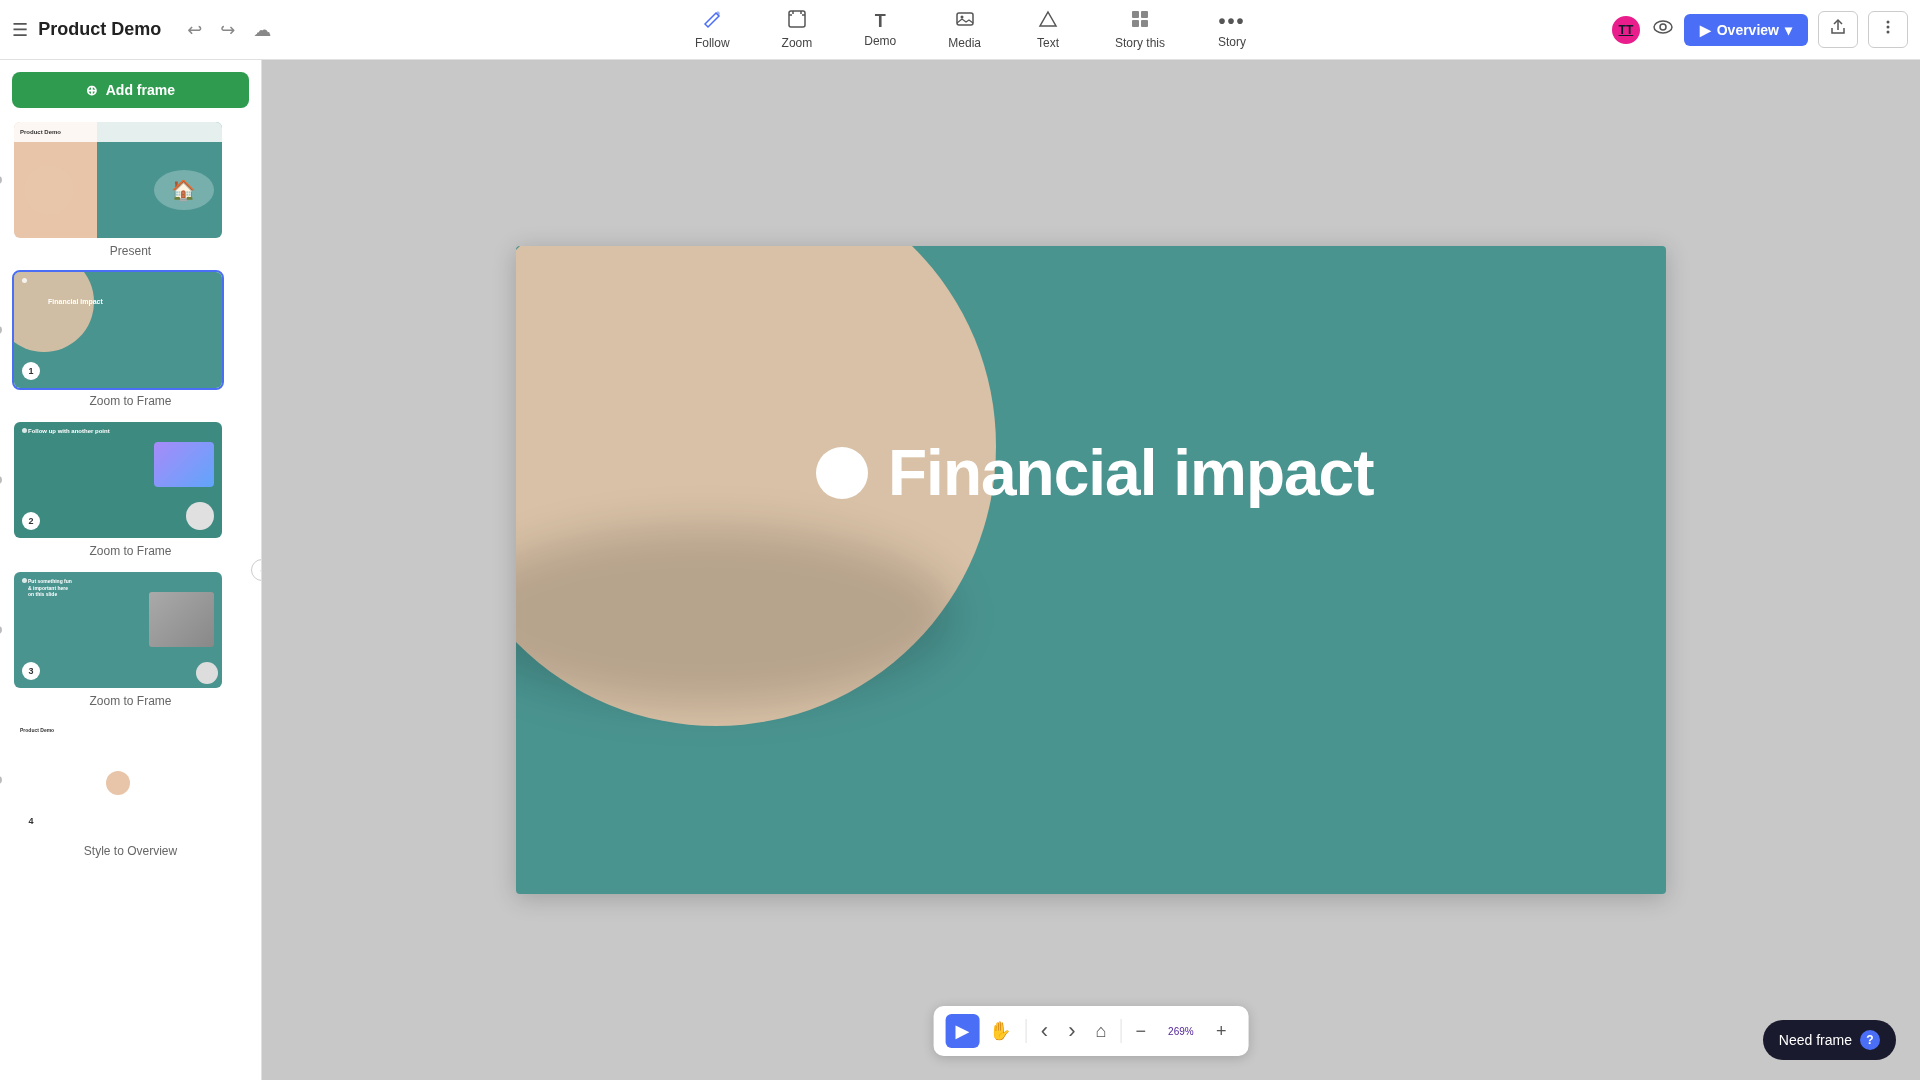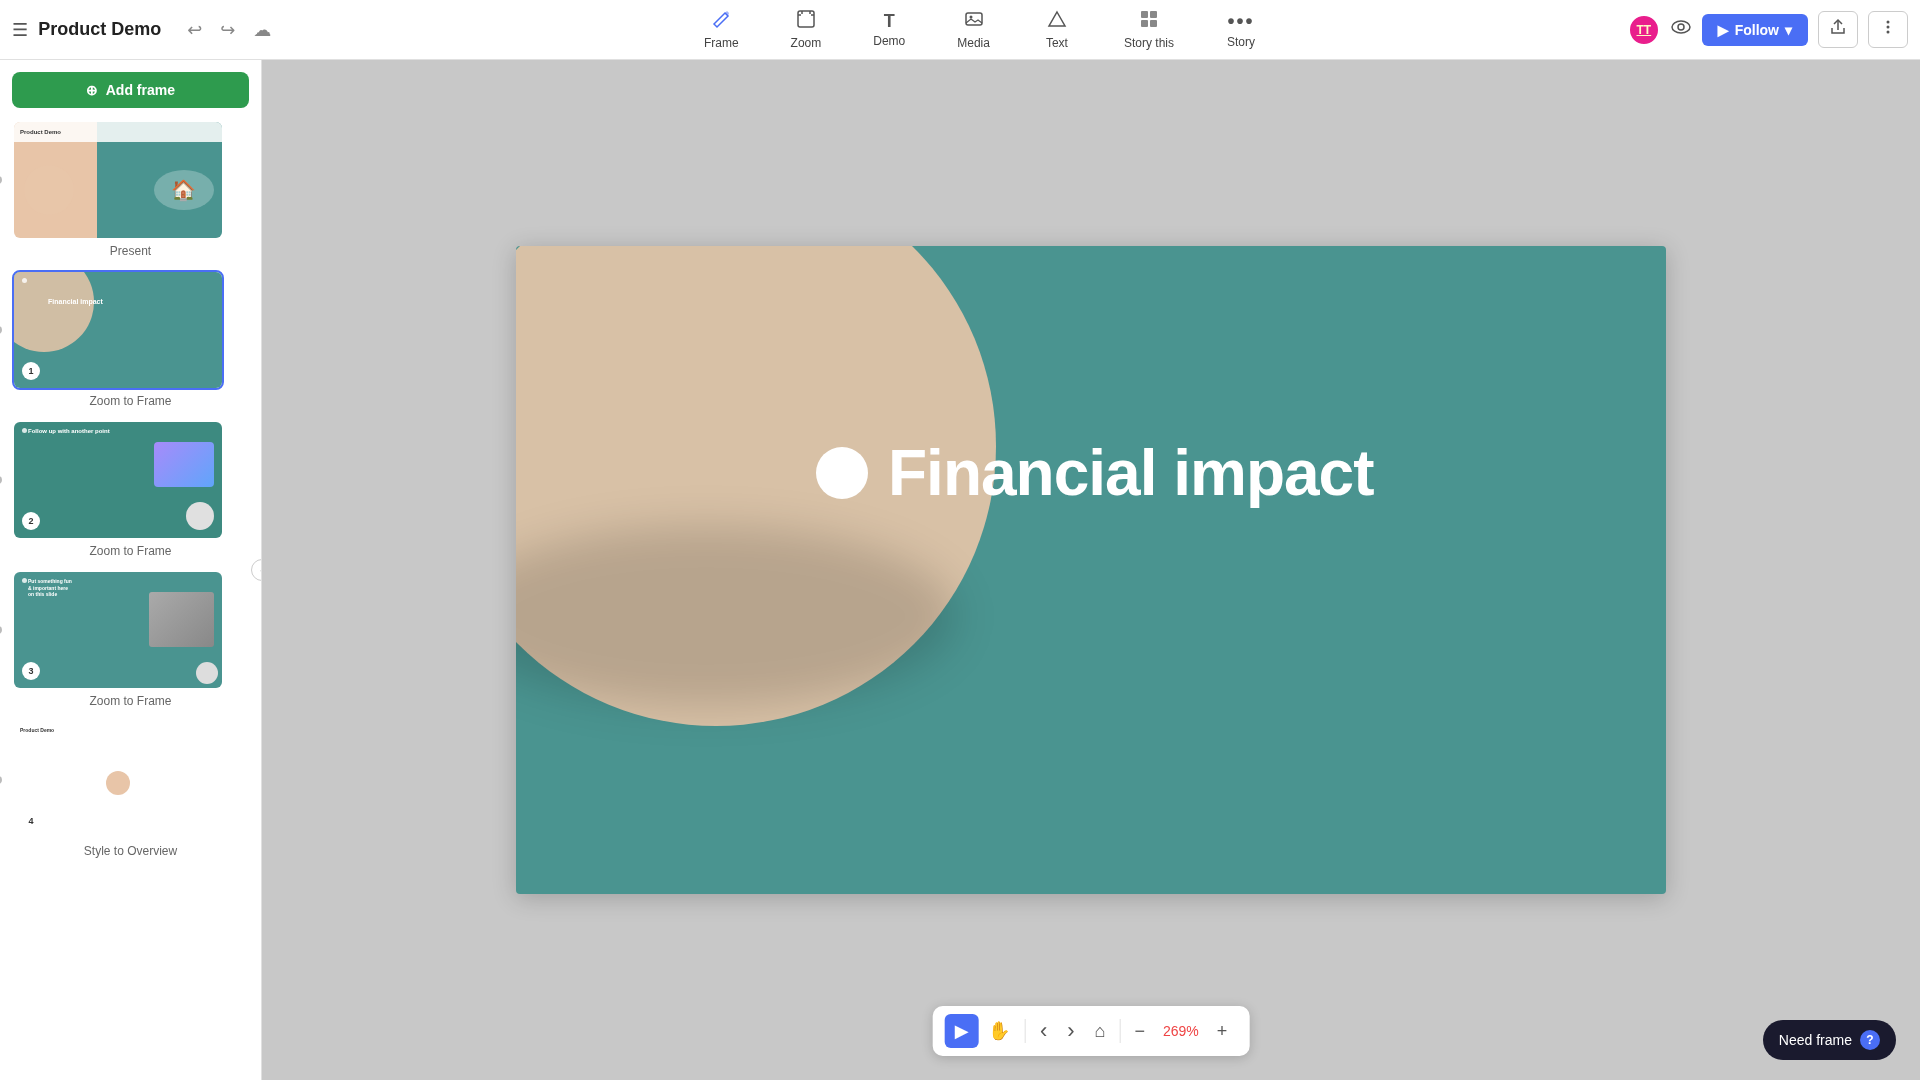--- a/index.html
+++ b/index.html
@@ -53,21 +53,21 @@
     .topbar-right {
       display: flex;
       align-items: center;
       gap: 10px;
       min-width: 220px;
       justify-content: flex-end;
     }
     .avatar-group { display: flex; align-items: center; }
     .avatar {
       width: 32px; height: 32px; border-radius: 50%;
-      background: #e67; color: #fef9c3; font-size: 12px; font-weight: 700;
+      background: #e67; color: #0f172a; font-size: 12px; font-weight: 700;
       display: flex; align-items: center; justify-content: center;
       border: 2px solid #fff;
       text-decoration: underline;
     }
     .avatar.pink { background: #e91e8c; }
     .eye-btn { background: none; border: none; cursor: pointer; font-size: 20px; color: #555; }
     .present-btn {
       background: #4a6ef5; color: #fff; border: none; border-radius: 6px;
       padding: 8px 16px; font-size: 14px; font-weight: 600; cursor: pointer;
       display: flex; align-items: center; gap: 6px;
@@ -283,21 +283,21 @@
       cursor: pointer;
       padding: 6px 10px;
       font-size: 18px;
       color: #555;
       border-radius: 6px;
       display: flex;
       align-items: center;
     }
     .bt-btn.active { background: #4a6ef5; color: #fff; border-radius: 6px; }
     .bt-divider { width: 1px; height: 24px; background: #e0e0e0; margin: 0 4px; }
-    .bt-zoom { font-size: 14px; color: #ef4444; font-weight: 500; padding: 0 8px; min-width: 50px; text-align: center; }
+    .bt-zoom { font-size: 10px; color: #4c1d95; font-weight: 500; padding: 0 8px; min-width: 50px; text-align: center; }
 
     
     .need-help-btn {
       position: absolute;
       bottom: 20px;
       right: 24px;
       background: #1a1a2e;
       color: #fff;
       border: none;
       border-radius: 20px;
@@ -416,21 +416,21 @@
 
   <div class="topbar-center">
 
     <div class="toolbar-item active">
       <span class="ti-icon">
         <svg width="20" height="20" viewBox="0 0 20 20" fill="none">
           <path d="M3 15 L14 4 L17 7 L6 18 Z" stroke="#4a6ef5" stroke-width="1.5" fill="none"></path>
           <path d="M14 4 L16 2 L18 4 L17 7" fill="#4a6ef5" opacity="0.5"></path>
         </svg>
       </span>
-      <span>Frame</span>
+      <span>Follow</span>
     </div>
 
     <div class="toolbar-item">
       <span class="ti-icon">
         <svg width="20" height="20" viewBox="0 0 20 20" fill="none">
           <rect x="2" y="2" width="16" height="16" rx="2" stroke="#555" stroke-width="1.5" fill="none"></rect>
           <path d="M6 2 L6 5 M14 2 L14 5 M2 6 L5 6 M15 6 L18 6" stroke="#555" stroke-width="1.5"></path>
         </svg>
       </span>
       <span>Zoom</span>
@@ -486,21 +486,21 @@
       </div>
     </div>
     <button class="eye-btn" title="Preview">
       <svg width="22" height="22" viewBox="0 0 22 22" fill="none">
         <ellipse cx="11" cy="11" rx="9" ry="6" stroke="#555" stroke-width="1.5" fill="none"></ellipse>
         <circle cx="11" cy="11" r="3" stroke="#555" stroke-width="1.5" fill="none"></circle>
       </svg>
     </button>
     <button class="present-btn">
       <span>▶</span>
-      <span>Follow</span>
+      <span>Overview</span>
       <span>▾</span>
     </button>
     <button class="share-btn" title="Share">
       <svg width="18" height="18" viewBox="0 0 18 18" fill="none">
         <path d="M9 2 L9 12" stroke="#555" stroke-width="1.5"></path>
         <path d="M5 6 L9 2 L13 6" stroke="#555" stroke-width="1.5" fill="none"></path>
         <path d="M3 10 L3 15 L15 15 L15 10" stroke="#555" stroke-width="1.5" fill="none"></path>
       </svg>
     </button>
     <button class="share-btn" title="More">

